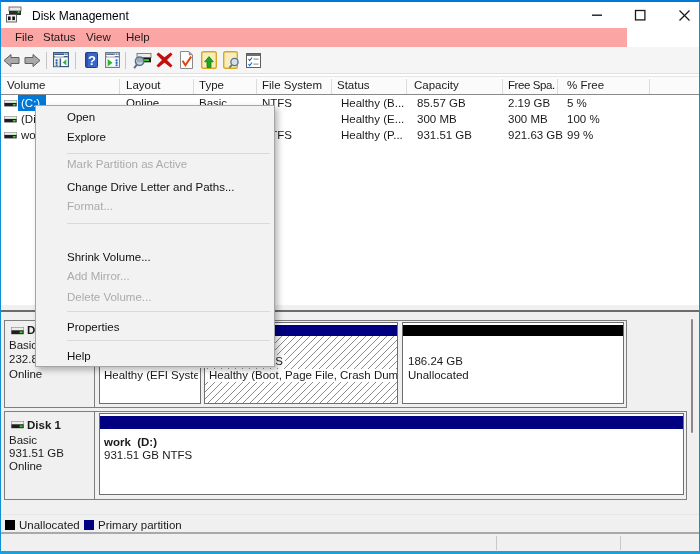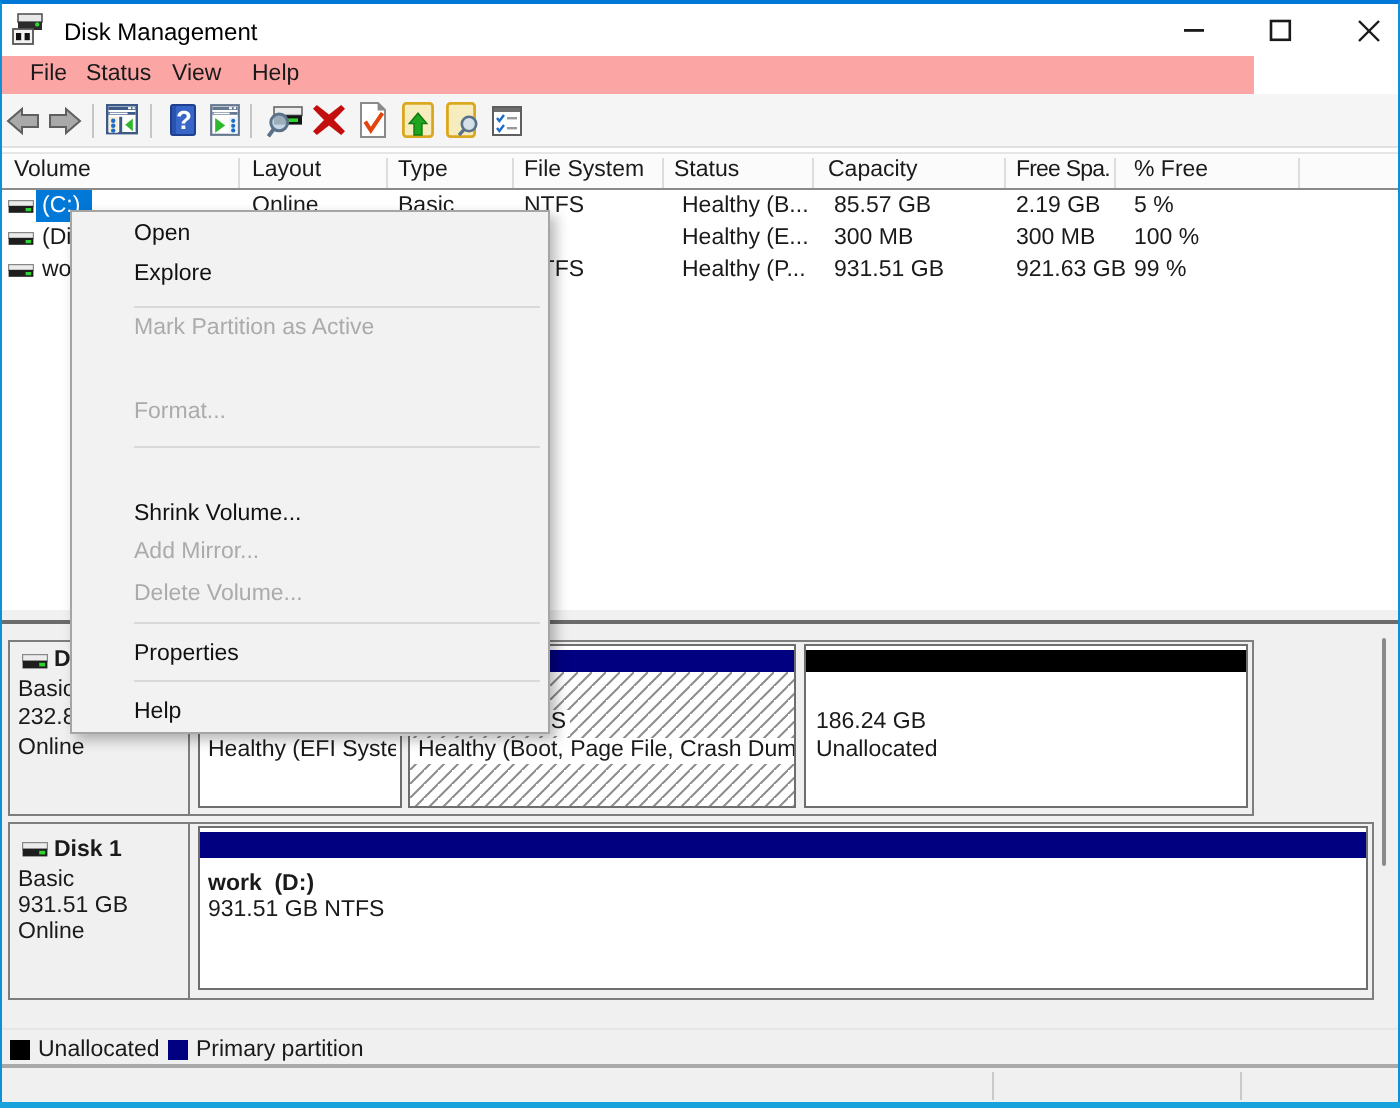--- a/index.html
+++ b/index.html
@@ -313,20 +313,21 @@
 <div class="statbar">
   <div class="ssep" style="left:495px"></div>
   <div class="ssep" style="left:619px"></div>
 </div>
 
 <div class="cmenu">
   <span class="mi" style="top:5px">Open</span>
   <span class="mi" style="top:25px">Explore</span>
   <div class="msep" style="top:47px"></div>
   <span class="mi gray" style="top:52px">Mark Partition as Active</span>
+  <span class="mi" style="top:75px">Change Drive Letter and Paths...</span>
   <span class="mi gray" style="top:94px">Format...</span>
   <div class="msep" style="top:117px"></div>
   <span class="mi" style="top:145px">Shrink Volume...</span>
   <span class="mi gray" style="top:164px">Add Mirror...</span>
   <span class="mi gray" style="top:185px">Delete Volume...</span>
   <div class="msep" style="top:205px"></div>
   <span class="mi" style="top:215px">Properties</span>
   <div class="msep" style="top:234px"></div>
   <span class="mi" style="top:244px">Help</span>
 </div>

